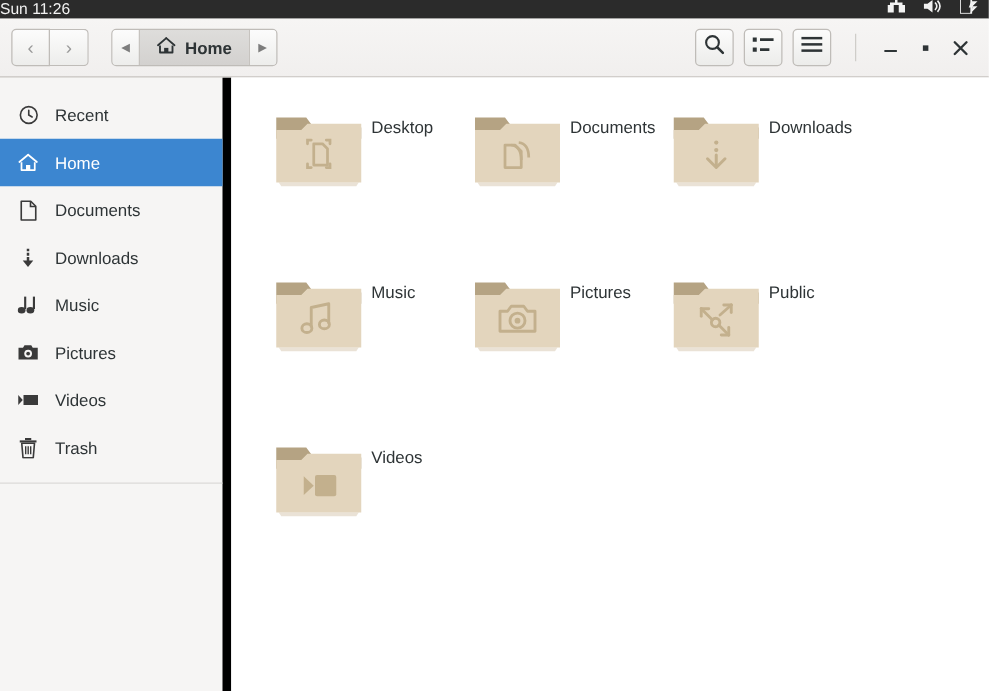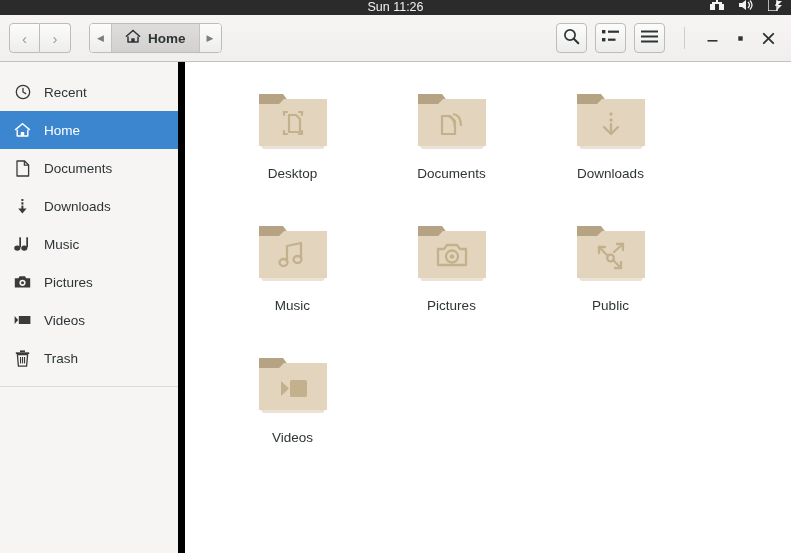--- a/index.html
+++ b/index.html
@@ -14,21 +14,21 @@
   #gnome-topbar {
     position: absolute; left: 0; top: 0;
     width: 791px; height: 15px;
     background: #2b2b2b;
     color: #f2f2f2;
     display: flex; align-items: flex-end;
     font-size: 12.5px;
     overflow: hidden;
   }
   #gnome-topbar .tb-left { display: flex; align-items: flex-end; gap: 14px; padding-left: 6px; height: 100%; }
-  #gnome-topbar .tb-center { position: absolute; left: 0; right: 0; text-align: center; bottom: 0; }
+  #gnome-topbar .tb-center { position: absolute; left: 0; right: 0; bottom: 0; }
   #gnome-topbar .tb-right { position: absolute; right: 8px; bottom: 0; display: flex; align-items: flex-end; gap: 14px; }
   .tb-item { line-height: 15px; white-space: nowrap; }
   .tb-logo {
     width: 11px; height: 11px; border-radius: 50%;
     background: radial-gradient(circle at 40% 35%, #e8c34a 0 35%, #d95c2a 36% 70%, #7b3f1d 71% 100%);
     margin-bottom: 1px;
   }
   .tb-ico { display: inline-block; margin-bottom: 1px; }
 
   
@@ -117,21 +117,21 @@
   }
   .side-item.sel { background: #3c86d0; color: #ffffff; }
   .side-icon { width: 17px; height: 17px; display: flex; align-items: center; justify-content: center; flex: 0 0 17px; }
   .side-sep { height: 1px; background: #dcdad7; margin: 9px 0 8px 0; }
 
   
   #filearea { flex: 1; background: #ffffff; padding: 20px 0 0 0; position: relative; overflow: hidden; }
   #grid { display: flex; flex-wrap: wrap; align-content: flex-start; padding-left: 28px; }
   .fitem {
     width: 159px; height: 132px;
-    display: flex; flex-direction: column; align-items: center;
+    display: flex; flex-direction: row; 
     cursor: default; padding-top: 2px;
   }
   .ficon { width: 84px; height: 72px; position: relative; }
   .flabel { margin-top: 10px; font-size: 13.5px; color: #2e3436; text-align: center; }
 </style>
 </head>
 <body>
 
 <div id="gnome-topbar">
   <div class="tb-center">

